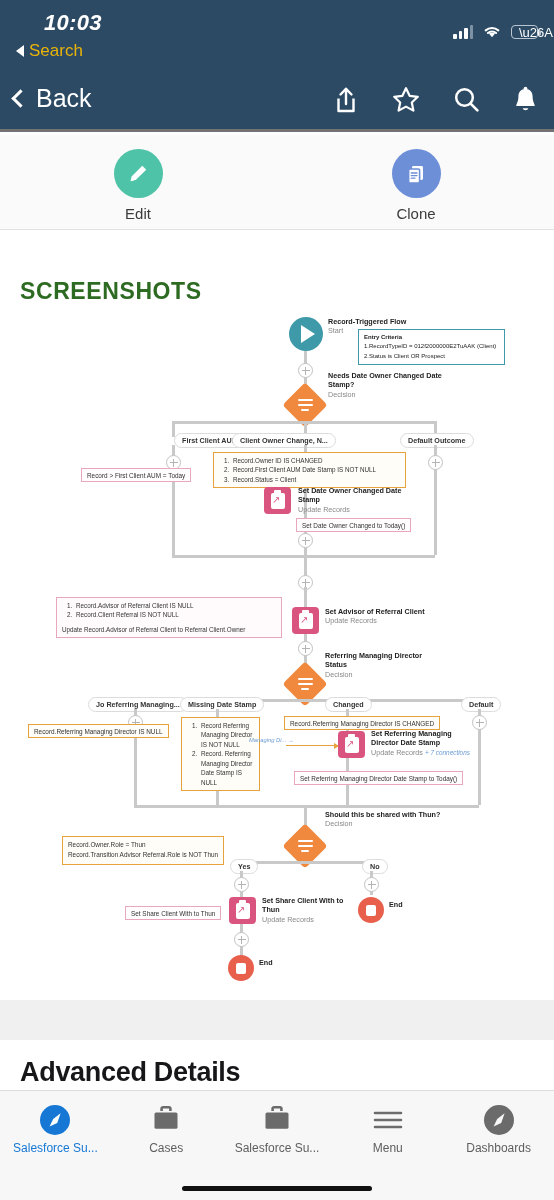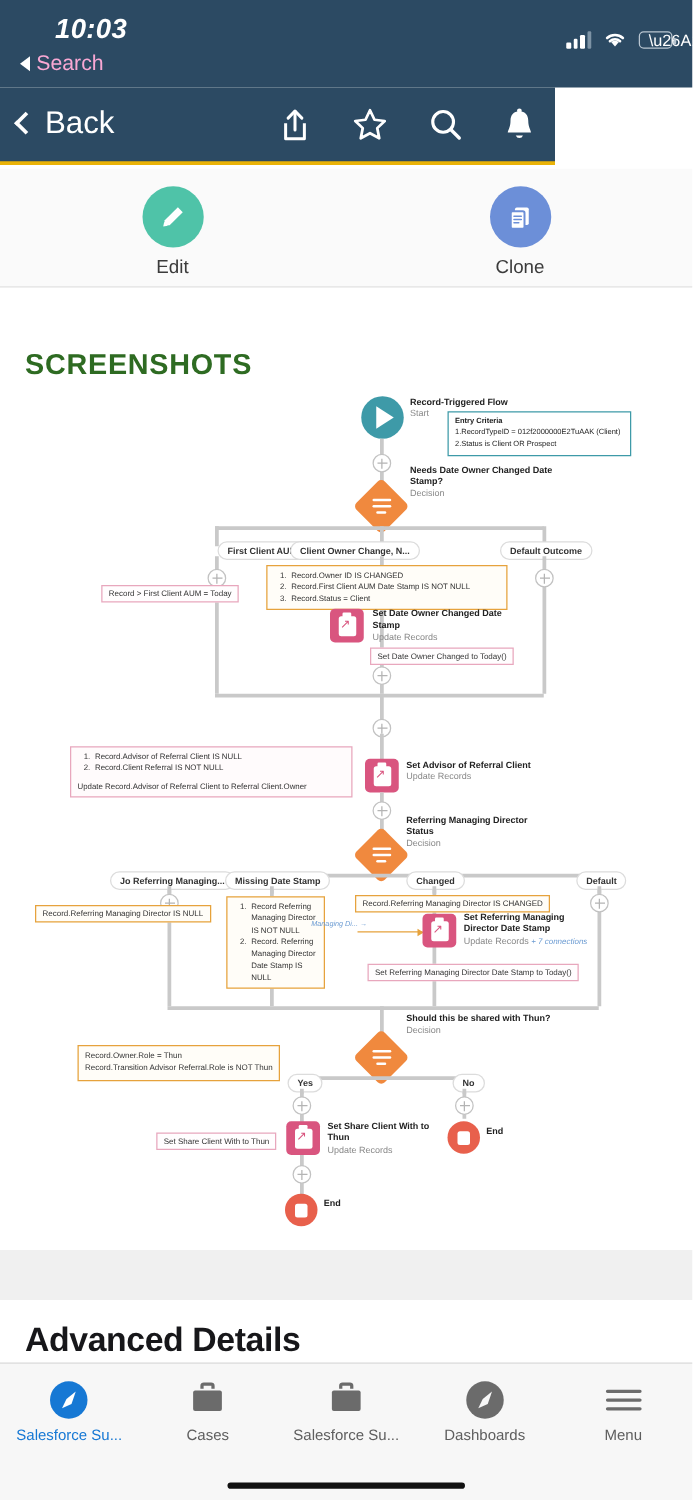--- a/index.html
+++ b/index.html
@@ -15,21 +15,21 @@
   .statusbar {
     position: absolute; top: 0; left: 0; width: 554px; height: 70px;
     background: #2c4a63;
   }
   .sb-time {
     position: absolute; left: 44px; top: 10px;
     color: #fff; font-size: 22px; font-weight: bold; letter-spacing: .3px; font-style: italic;
   }
   .sb-back {
     position: absolute; left: 16px; top: 41px;
-    color: #f9a8d4; font-size: 17px; display: flex; align-items: center; gap: 5px;
+    color: #eab308; font-size: 17px; display: flex; align-items: center; gap: 5px;
   }
   .sb-back .tri {
     width: 0; height: 0;
     border-top: 6px solid transparent; border-bottom: 6px solid transparent;
     border-right: 8px solid #fff;
   }
   .sb-right {
     position: absolute; right: 16px; top: 24px;
     display: flex; align-items: flex-end; gap: 9px;
   }
@@ -48,22 +48,22 @@
     width: 2.5px; height: 6px; background: #b9c6d1; border-radius: 0 2px 2px 0;
   }
   .batt .fill { width: 68%; height: 100%; background: #4cd369; border-radius: 1.5px; }
   .batt .bolt {
     position: absolute; left: 7px; top: -1px; color: #fff;
     font-size: 13px; line-height: 16px;
   }
 
   
   .navbar {
-    position: absolute; top: 70px; left: 0; width: 444px; height: 62px;
-    background: #2c4a63; border-bottom: 3px solid #eab308; padding-left: 24px;
+    position: absolute; top: 70px; left: 0; width: 554px; height: 62px;
+    background: #2c4a63; border-bottom: 3px solid #737373; padding-left: 24px;
   }
   .nav-back {
     position: absolute; left: 14px; top: 14px;
     display: flex; align-items: center; gap: 9px; color: #fff;
   }
   .nav-back .chev {
     width: 13px; height: 13px; border-left: 3px solid #fff; border-bottom: 3px solid #fff;
     transform: rotate(45deg); margin-top: -1px;
   }
   .nav-back span { font-size: 25px; }
@@ -516,32 +516,32 @@
         <div class="tico">
           <svg width="34" height="32" viewBox="0 0 34 32">
             <path d="M12.6 7 L12.6 4.6 A1.4 1.4 0 0 1 14 3.2 L20 3.2 A1.4 1.4 0 0 1 21.4 4.6 L21.4 7" stroke="#6b6b6b" stroke-width="2.6" fill="none"></path>
             <rect x="5.5" y="8.4" width="23" height="16.4" rx="1.6" fill="#6b6b6b"></rect>
           </svg>
         </div>
         <div class="tlbl">Salesforce Su...</div>
       </div>
       <div class="tab">
         <div class="tico">
+          <svg width="34" height="28" viewBox="0 0 34 28">
+            <path d="M4 7 H30 M4 14 H30 M4 21 H30" stroke="#6b6b6b" stroke-width="2.6" stroke-linecap="round"></path>
+          </svg>
+        </div>
+        <div class="tlbl">Menu</div>
+      </div>
+      <div class="tab">
+        <div class="tico">
           <svg width="34" height="34" viewBox="0 0 34 34">
             <circle cx="17" cy="17" r="15" fill="#6b6b6b"></circle>
             <path d="M22.6 10.2 L15.2 16.1 L11.6 23.6 L19.2 20.1 Z" fill="#f7f7f7"></path>
           </svg>
         </div>
         <div class="tlbl">Dashboards</div>
       </div>
-      <div class="tab">
-        <div class="tico">
-          <svg width="34" height="28" viewBox="0 0 34 28">
-            <path d="M4 7 H30 M4 14 H30 M4 21 H30" stroke="#6b6b6b" stroke-width="2.6" stroke-linecap="round"></path>
-          </svg>
-        </div>
-        <div class="tlbl">Menu</div>
-      </div>
     </div>
     <div class="homebar"></div>
   </div>
 
 </div>
 
 </body></html>

